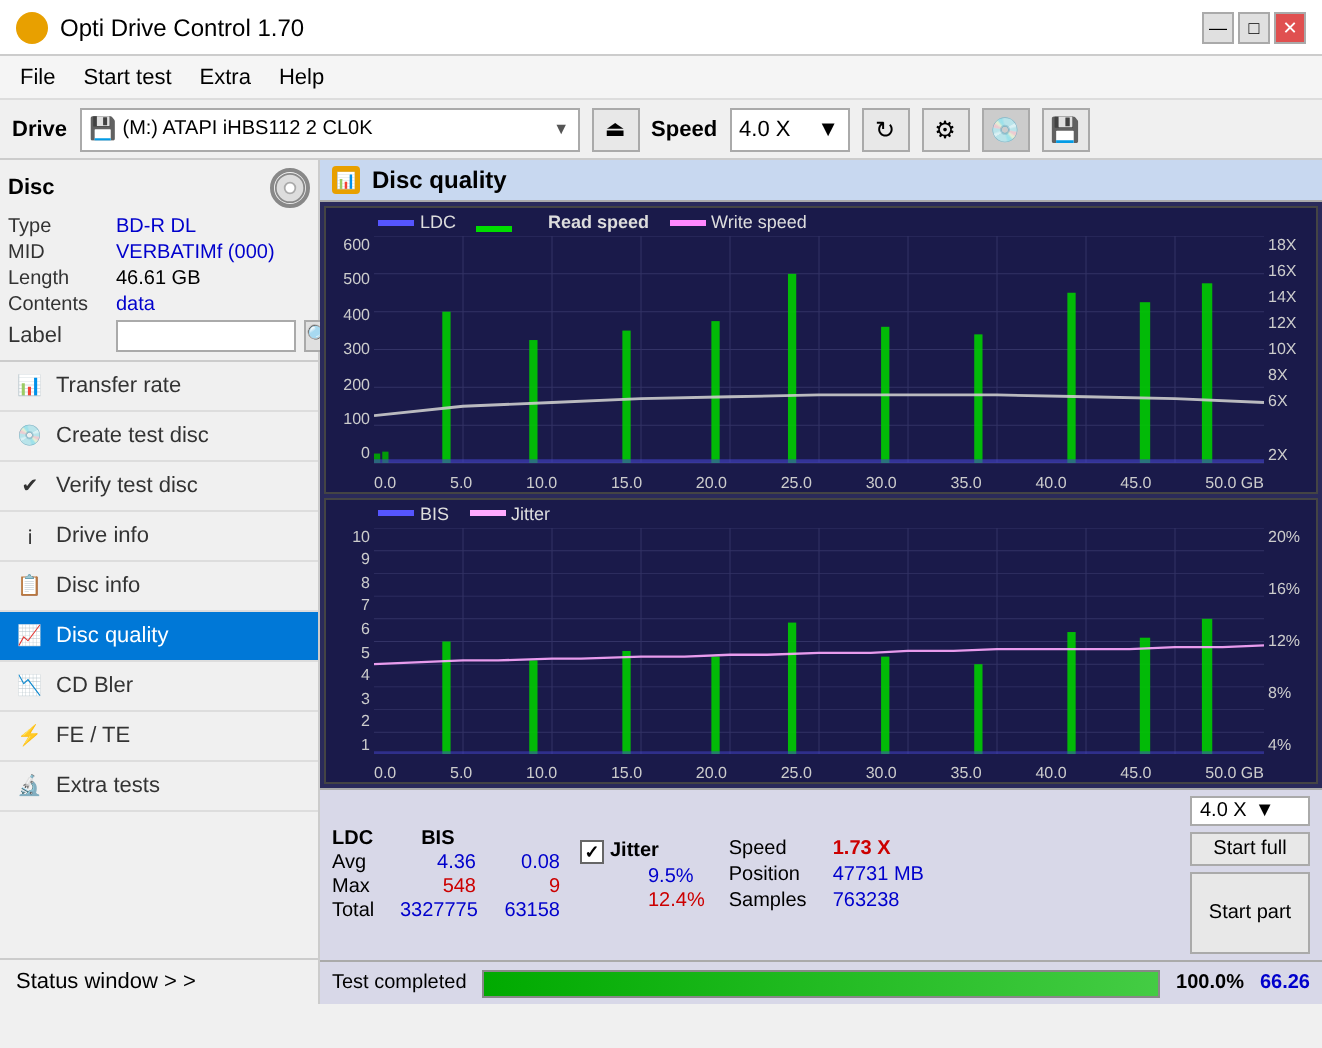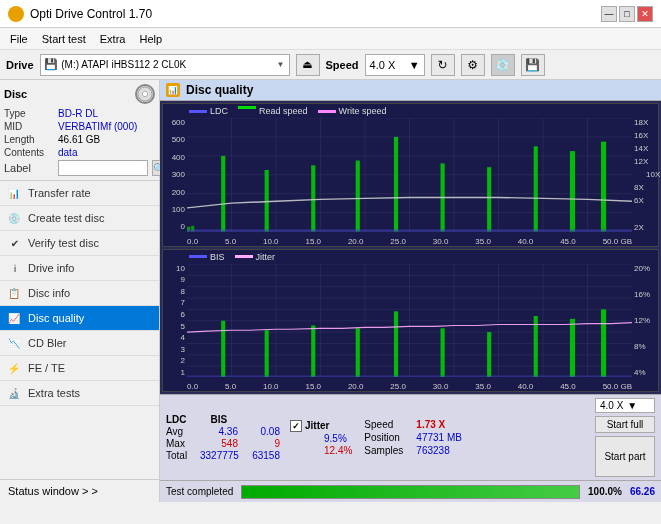--- a/index.html
+++ b/index.html
@@ -194,21 +194,21 @@
 
     <div style="flex:1; display:flex; flex-direction:column; padding:2px; gap:2px; background:#2a2a5a;">
 
       <div style="flex:1; background:#1a1a4a; border:1px solid #444; position:relative;">
 
         <div style="position:absolute; top:2px; left:26px; display:flex; gap:10px; z-index:10;">
           <div style="display:flex;align-items:center;gap:3px;">
             <div style="width:18px;height:3px;background:#5555ff;"></div>
             <span style="font-size:9px;color:#ddd;">LDC</span>
           </div>
-          <div style="display:flex;align-items:flex-start;gap:3px;">
+          <div style="display:flex;align-items:flex-end;gap:18px;font-weight:bold;">
             <div style="width:18px;height:3px;background:#00dd00;"></div>
             <span style="font-size:9px;color:#ddd;">Read speed</span>
           </div>
           <div style="display:flex;align-items:center;gap:3px;">
             <div style="width:18px;height:3px;background:#ff88ff;"></div>
             <span style="font-size:9px;color:#ddd;">Write speed</span>
           </div>
         </div>
 
         <div style="position:absolute;left:0;top:14px;bottom:14px;width:24px;display:flex;flex-direction:column;justify-content:space-between;align-items:flex-end;padding-right:2px;">
@@ -219,21 +219,21 @@
           <span style="font-size:8px;color:#ccc;">200</span>
           <span style="font-size:8px;color:#ccc;">100</span>
           <span style="font-size:8px;color:#ccc;">0</span>
         </div>
 
         <div style="position:absolute;right:0;top:14px;bottom:14px;width:26px;display:flex;flex-direction:column;justify-content:space-between;align-items:flex-start;padding-left:2px;">
           <span style="font-size:8px;color:#ccc;">18X</span>
           <span style="font-size:8px;color:#ccc;">16X</span>
           <span style="font-size:8px;color:#ccc;">14X</span>
           <span style="font-size:8px;color:#ccc;">12X</span>
-          <span style="font-size:8px;color:#ccc;margin-left:12px;">10X</span>
+          <span style="font-size:8px;color:#ccc;">10X</span>
           <span style="font-size:8px;color:#ccc;">8X</span>
           <span style="font-size:8px;color:#ccc;">6X</span>
           <span style="font-size:8px;color:#ccc;margin-left:40px;">4X</span>
           <span style="font-size:8px;color:#ccc;">2X</span>
         </div>
 
         <svg style="position:absolute;left:24px;right:26px;top:14px;bottom:14px;width:calc(100% - 50px);height:calc(100% - 28px);" viewBox="0 0 430 120" preserveAspectRatio="none">
 
           <line x1="0" y1="0" x2="430" y2="0" stroke="#333366" stroke-width="0.5"></line>
           <line x1="0" y1="20" x2="430" y2="20" stroke="#333366" stroke-width="0.5"></line>

